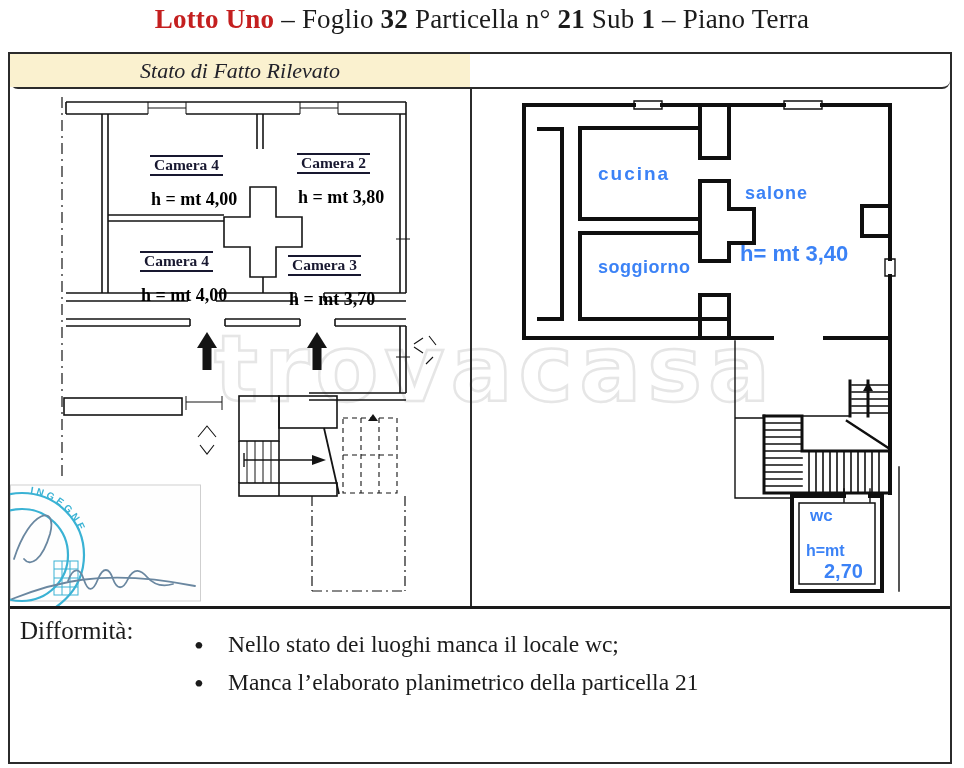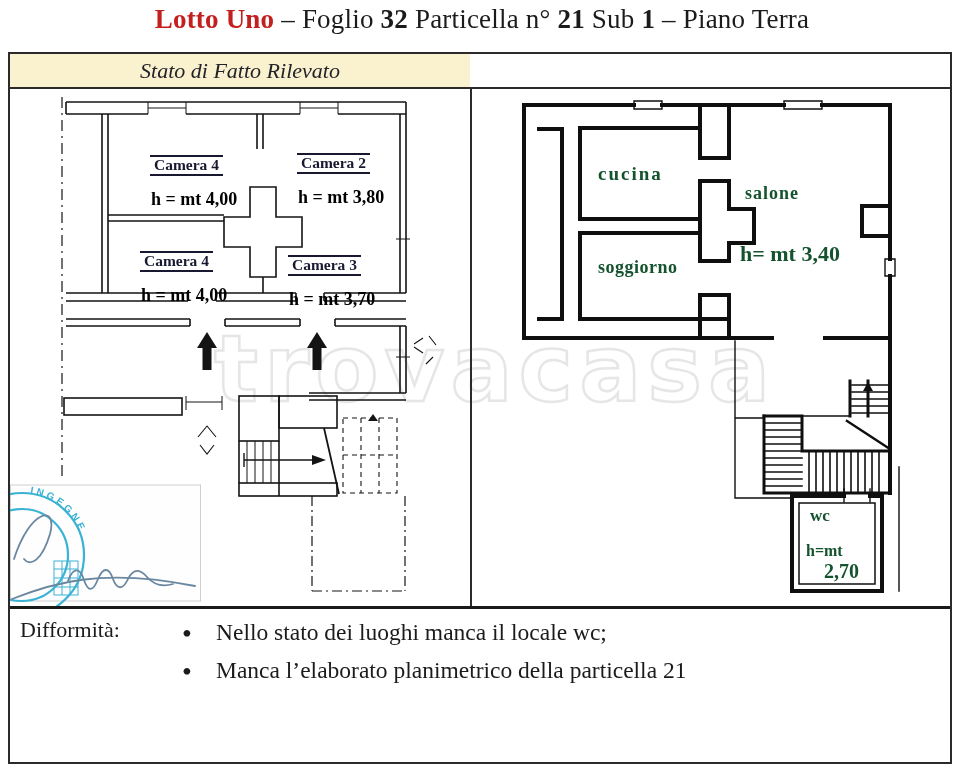--- a/index.html
+++ b/index.html
@@ -13,45 +13,45 @@
   .seg-b{font-weight:bold;}
 
   
   .watermark{position:absolute;left:214px;top:316px;z-index:1;
     font-family:"DejaVu Sans",sans-serif;font-weight:bold;font-size:92px;letter-spacing:6px;
     color:transparent;-webkit-text-stroke:2.5px #e6e6e6;user-select:none;}
 
   
   .frame{position:absolute;left:8px;top:52px;width:940px;height:708px;
     border:2px solid #2b2b2b;z-index:2;}
-  .hrow{display:flex;height:33px;border-bottom:2px solid #2b2b2b;}
+  .hrow{display:flex;height:33px;border-bottom:2px solid #2b2b2b;border-radius:8px;}
   .hcell{background:#faf1cf;display:flex;align-items:center;justify-content:center;
     font-style:italic;font-size:22px;color:#22222a;}
   .hcell.l{width:460px;}
   .hcell.r{flex:1;border-left:2px solid #2b2b2b;}
   .plans{display:flex;height:517px;border-bottom:3px solid #1a1a1a;}
   .pcell{position:relative;background:transparent;}
   .pcell.l{width:460px;}
   .pcell.r{flex:1;border-left:2px solid #2b2b2b;}
   .pcell svg{position:absolute;left:0;top:0;}
 
   
   .rlabel{position:absolute;z-index:3;line-height:1.05;}
   .rname{display:inline-block;border-top:2px solid #181830;border-bottom:2px solid #181830;
     padding:0 4px 1px 4px;font-weight:bold;font-size:15.5px;color:#181830;}
   .rh{font-size:18px;font-weight:bold;color:#000000;padding-top:14px;padding-left:1px;}
 
   
-  .clabel{position:absolute;z-index:3;font-family:Liberation Serif, serif;
-    font-weight:bold;color:#14532d;}
+  .clabel{position:absolute;z-index:3;font-family:Liberation Sans, sans-serif;
+    font-weight:bold;color:#3b82f6;}
 
   
   .diff{display:flex;padding:8px 12px 0 10px;}
-  .diff-label{font-size:22px;width:158px;flex:none;}
-  .diff-list{flex:1;margin:0;padding:0;list-style:none;}
+  .diff-label{font-size:25px;width:158px;flex:none;}
+  .diff-list{flex:1;margin:12px;padding:0;list-style:none;}
   .diff-list li{position:relative;font-size:23.5px;line-height:1.33;margin-bottom:7px;
     padding-left:38px;text-align:justify;}
   .diff-list li::before{content:"\2022";position:absolute;left:4px;top:-2px;font-size:28px;}
 </style>
 </head>
 <body>
 
 <div class="page">
 
   <div class="doc-title"><span class="seg-red">Lotto Uno</span><span> – Foglio </span><span class="seg-b">32</span><span> Particella n° </span><span class="seg-b">21</span><span> Sub </span><span class="seg-b">1</span><span> – Piano Terra</span></div>

